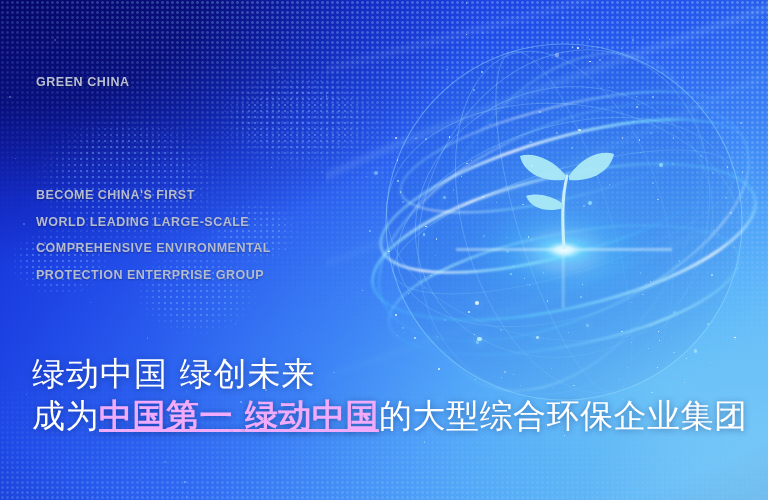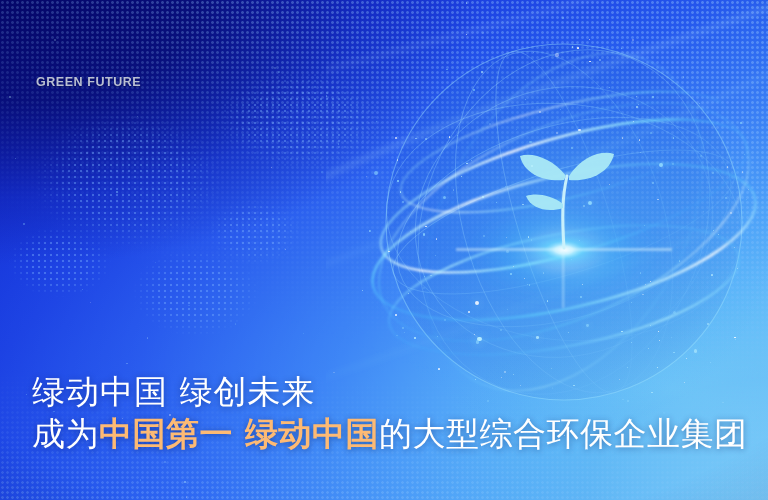--- a/index.html
+++ b/index.html
@@ -89,42 +89,42 @@
   #mission-en .ln{
     color:#b6bcd0;
     font-size:12.5px;
     font-weight:bold;
     letter-spacing:0.5px;
     line-height:26.5px;
     text-shadow:0 1px 2px rgba(0,0,0,0.30);
   }
 
   #headline{
-    position:absolute;left:32px;top:372px;width:720px;
+    position:absolute;left:32px;top:354px;width:720px;
     font-family:"DejaVu Sans","Liberation Sans",sans-serif;
   }
   #headline .hl1{
     color:#ffffff;
     font-size:33px;
     font-weight:300;
     line-height:40px;
     letter-spacing:1px;
     white-space:nowrap;
     text-shadow:0 1px 6px rgba(0,24,90,0.45);
   }
   #headline .hl2{
     font-size:33px;
     font-weight:700;
     line-height:44px;
     letter-spacing:0.5px;
     white-space:nowrap;
     color:#ffffff;
     text-shadow:0 1px 6px rgba(0,24,90,0.45);
   }
-  #headline .hl2 .accent{color:#fdba74;}
+  #headline .hl2 .accent{color:#f0abfc;text-decoration:underline;}
   #headline .hl2 .plain{color:#ffffff;font-weight:300;}
 </style>
 </head>
 <body>
 
 <div id="banner">
 
   <div class="layer" id="bg-base"></div>
   <div class="layer" id="bg-topleft"></div>
   <div class="layer" id="dotmap"></div>
@@ -438,22 +438,28 @@
       <div class="particle" style="left: 515.5px; top: 128.7px; width: 0.8px; height: 0.8px; opacity: 0.35; background: rgb(143, 216, 255);"></div>
       <div class="particle" style="left: 626.7px; top: 366.7px; width: 1.1px; height: 1.1px; opacity: 0.84; background: rgb(143, 216, 255);"></div>
       <div class="particle" style="left: 234.9px; top: 323.4px; width: 1.4px; height: 1.4px; opacity: 0.25; background: rgb(143, 216, 255);"></div>
       <div class="particle" style="left: 578.4px; top: 129px; width: 2.2px; height: 2.2px; opacity: 0.76; background: rgb(255, 255, 255);"></div>
       <div class="particle" style="left: 527.5px; top: 236.3px; width: 1.7px; height: 1.7px; opacity: 0.82; background: rgb(189, 241, 255);"></div>
     </div>
 
   <div class="layer" id="bg-vignette"></div>
 
   <div id="tagline-en">
-    <div class="ln">GREEN FUTURE</div>
+    <div class="ln">GREEN CHINA</div>
   </div>
 
+  <div id="mission-en">
+    <div class="ln">BECOME CHINA'S FIRST</div>
+    <div class="ln">WORLD LEADING LARGE-SCALE</div>
+    <div class="ln">COMPREHENSIVE ENVIRONMENTAL</div>
+    <div class="ln">PROTECTION ENTERPRISE GROUP</div>
+  </div>
 
   <div id="headline">
     <div class="hl1">绿动中国 绿创未来</div>
     <div class="hl2"><span class="plain">成为</span><span class="accent">中国第一</span><span class="accent"> </span><span class="accent">绿动中国</span><span class="plain">的大型综合环保企业集团</span></div>
   </div>
 
 </div>
 
 </body></html>

